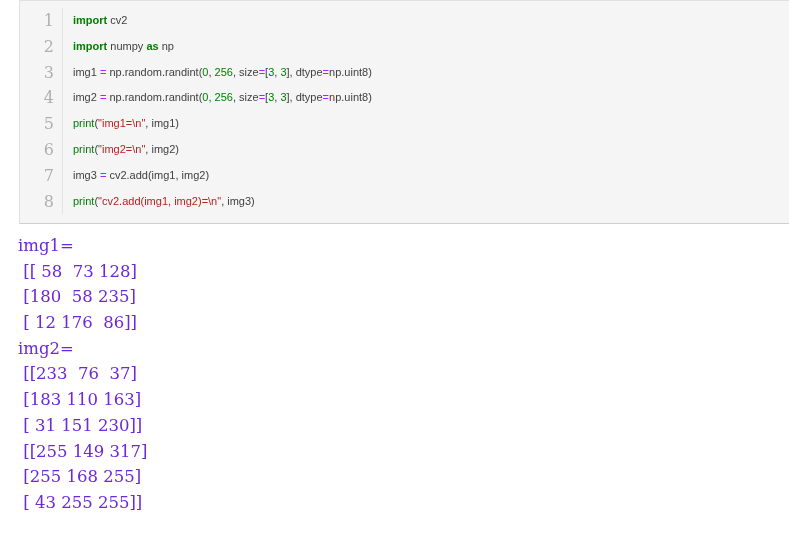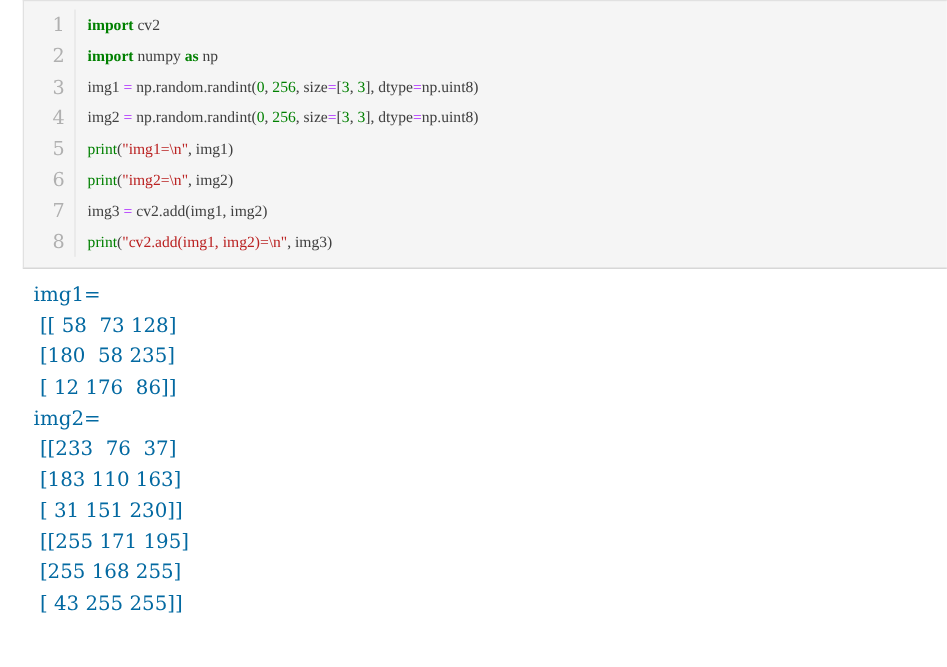--- a/index.html
+++ b/index.html
@@ -71,22 +71,22 @@
     font-family: "DejaVu Serif", "Liberation Serif", serif;
     font-size: 16px;
     line-height: 25.8px;
     color: #b0b0b0;
     height: 25.8px;
   }
 
   .code-lines {
     flex: 1 1 auto;
     padding-left: 10px;
-    font-family: Liberation Serif, serif;
-    font-size: 13px;
+    font-family: Liberation Sans, sans-serif;
+    font-size: 11px;
     line-height: 25.8px;
     color: #404040;
     white-space: pre;
   }
   .code-lines .line {
     height: 25.8px;
     white-space: pre;
   }
 
   
@@ -101,23 +101,23 @@
   .output-area {
     position: absolute;
     left: 0px;
     top: 233px;
     width: 789px;
   }
   .out-line {
     font-family: "DejaVu Serif", "Liberation Serif", serif;
     font-size: 16.5px;
     line-height: 25.7px;
-    color: #0369a1;
+    color: #6d28d9;
     white-space: pre;
-    padding-left: 28px;
+    padding-left: 18px;
     height: 25.7px;
   }
 </style>
 </head>
 <body>
 
 <div id="notebook">
 
   <div class="prompt-marker">
     <span class="bracket-glyph">[ ]:</span>
@@ -141,18 +141,18 @@
 
   <div class="output-area" id="outputarea">
       <div class="out-line">img1=</div>
       <div class="out-line"> [[ 58  73 128]</div>
       <div class="out-line"> [180  58 235]</div>
       <div class="out-line"> [ 12 176  86]]</div>
       <div class="out-line">img2=</div>
       <div class="out-line"> [[233  76  37]</div>
       <div class="out-line"> [183 110 163]</div>
       <div class="out-line"> [ 31 151 230]]</div>
-      <div class="out-line"> [[255 171 195]</div>
+      <div class="out-line"> [[255 149 317]</div>
       <div class="out-line"> [255 168 255]</div>
       <div class="out-line"> [ 43 255 255]]</div>
     </div>
 
 </div>
 
 </body></html>

